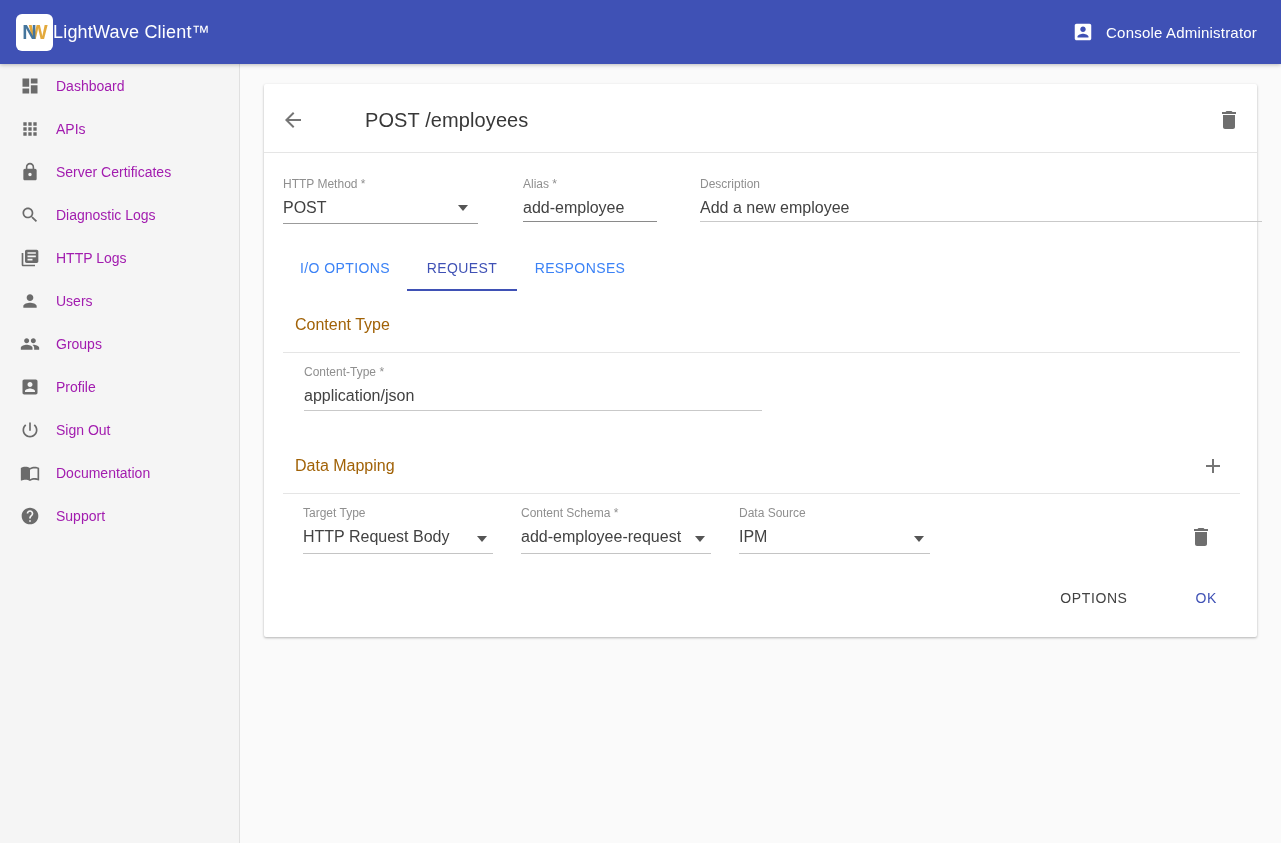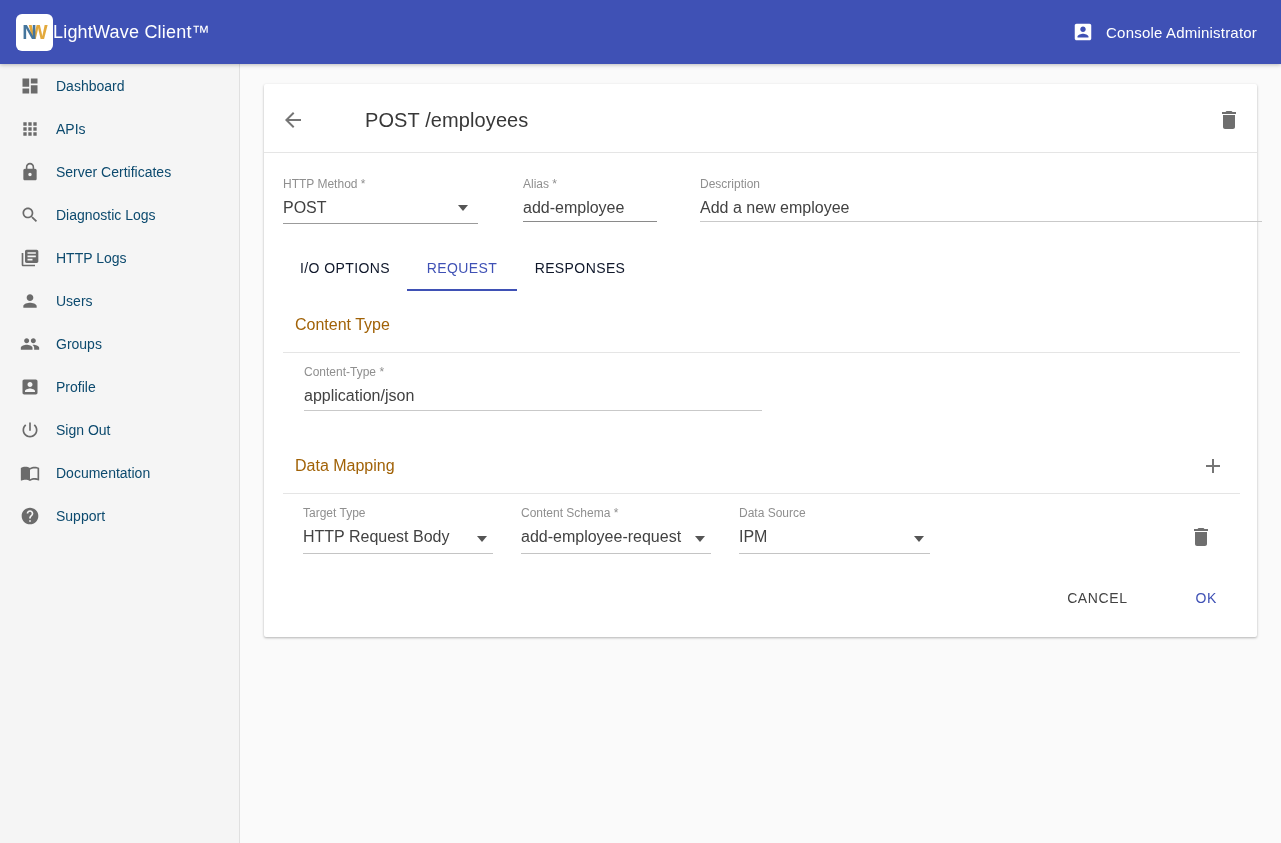--- a/index.html
+++ b/index.html
@@ -37,21 +37,21 @@
     position: absolute; left: 0; top: 64px; width: 240px; height: 779px;
     background: #F5F5F5; border-right: 1px solid #E0E0E0;
     padding-top: 0;
   }
   .nav-item {
     height: 43px; display: flex; align-items: center;
     padding-left: 20px; cursor: pointer;
   }
   .nav-icon { width: 20px; height: 20px; flex: 0 0 20px; margin-right: 16px; }
   .nav-icon svg { width: 20px; height: 20px; fill: #6B6B6B; }
-  .nav-label { font-size: 14px; color: #0c4a6e; }
+  .nav-label { font-size: 14px; color: #a21caf; }
 
   
   .main { position: absolute; left: 240px; top: 64px; width: 1041px; height: 779px; background: #FAFAFA; }
   .card {
     position: absolute; left: 24px; top: 20px; width: 993px; height: 553px;
     background: #fff; border-radius: 2px;
     box-shadow: 0 1px 3px rgba(0,0,0,0.18), 0 1px 2px rgba(0,0,0,0.12);
   }
   .card-header-divider { position: absolute; left: 0; top: 68px; width: 993px; height: 1px; background: #E5E5E5; }
   .icon-btn { position: absolute; width: 24px; height: 24px; cursor: pointer; background: none; border: none; padding: 0; }
@@ -78,21 +78,21 @@
   .f-http-method .f-underline { top: 46px; }
   .f-alias .f-underline { top: 44px; background: #8A8A8A; }
   .f-description .f-underline { top: 44px; background: #C9C9C9; }
   .f-http-method .dd-arrow { right: 10px; top 28px; top: 28px; }
 
   
   .tabs { position: absolute; left: 19px; top: 161px; height: 46px; display: flex; }
   .tab {
     height: 46px; display: flex; align-items: center; justify-content: center;
     font-size: 14px; font-weight: 500; letter-spacing: 0.4px;
-    color: #0f172a; cursor: pointer; position: relative;
+    color: #3b82f6; cursor: pointer; position: relative;
   }
   .tab-0 { width: 124px; }
   .tab-1 { width: 110px; }
   .tab-2 { width: 126px; }
   .tab.active { color: #3F51B5; }
   .tab.active::after {
     content: ""; position: absolute; left: 0; right: 0; bottom: 0; height: 2px; background: #3F51B5;
   }
 
   .section-heading { position: absolute; font-size: 16px; color: #a16207; }
@@ -353,18 +353,18 @@
 
     <button class="icon-btn delete-mapping-btn">
       <span>
         <svg viewBox="0 0 24 24">
             <path d="M6 19c0 1.1.9 2 2 2h8c1.1 0 2-.9 2-2V7H6v12zM19 4h-3.5l-1-1h-5l-1 1H5v2h14V4z"></path>
           </svg>
       </span>
     </button>
 
     <div class="actions">
-      <button class="text-btn cancel-btn">CANCEL</button>
+      <button class="text-btn cancel-btn">OPTIONS</button>
       <button class="text-btn ok-btn">OK</button>
     </div>
 
   </div>
 </div>
 
 </body></html>

